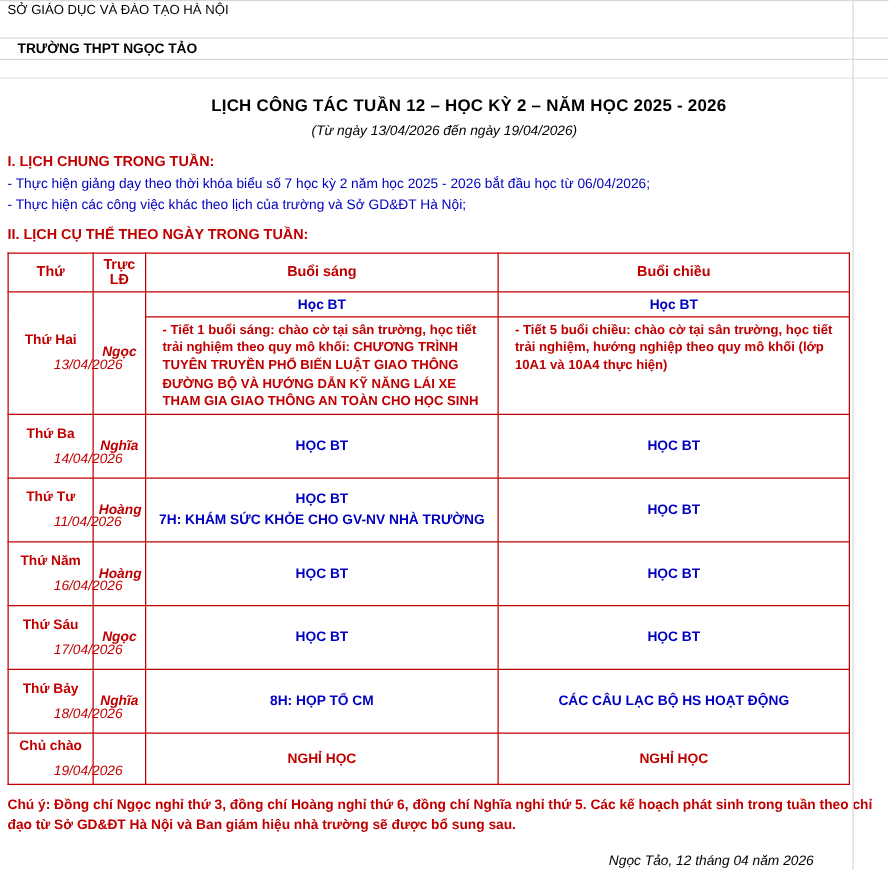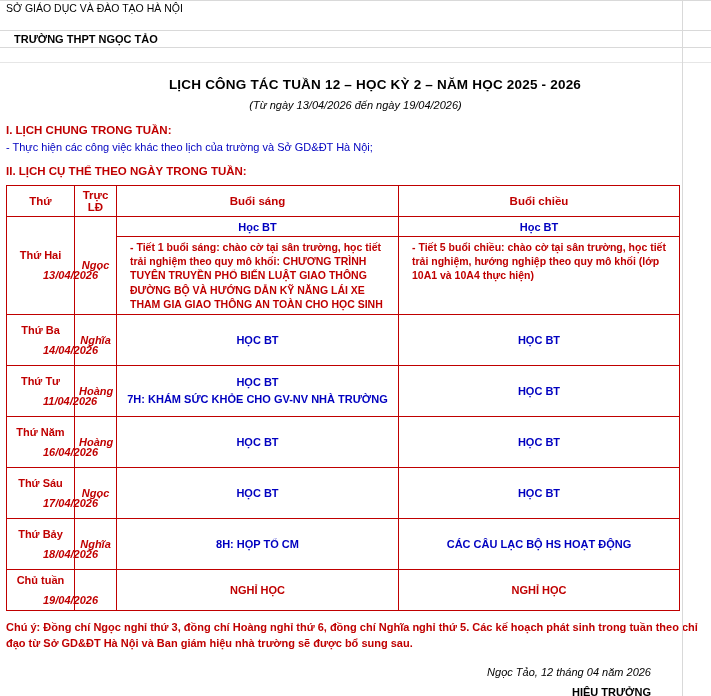--- a/index.html
+++ b/index.html
@@ -103,21 +103,21 @@
   col.c-sang { width: 282px; }
   col.c-chieu { width: 281px; }
 
   td.day {
     text-align: center;
     font-weight: bold;
     font-size: 11px;
     color: #c00000;
   }
   td.day .dname { display: block; margin-bottom: 8px; }
-  td.day .ddate { display: block; font-style: italic; font-weight: bold; margin-left: 32px; }
+  td.day .ddate { display: block; font-style: italic; font-weight: normal; margin-left: 32px; }
   td.truc {
     text-align: center;
     font-weight: bold;
     font-style: italic;
     font-size: 11px;
     color: #c00000;
   }
   td.cell {
     text-align: center;
     font-weight: bold;
@@ -162,20 +162,21 @@
   <div class="hdr-line dept">SỞ GIÁO DỤC VÀ ĐÀO TẠO HÀ NỘI</div>
   <div class="hdr-line school">TRƯỜNG THPT NGỌC TẢO</div>
   <div class="gridline"></div>
 
   <div class="title-block">
     <div class="title-main">LỊCH CÔNG TÁC TUẦN 12 – HỌC KỲ 2 – NĂM HỌC 2025 - 2026</div>
     <div class="title-sub">(Từ ngày 13/04/2026 đến ngày 19/04/2026)</div>
   </div>
 
   <div class="section-title">I. LỊCH CHUNG TRONG TUẦN:</div>
+  <div class="bullet">- Thực hiện giảng dạy theo thời khóa biểu số 7 học kỳ 2 năm học 2025 - 2026 bắt đầu học từ 06/04/2026;</div>
   <div class="bullet">- Thực hiện các công việc khác theo lịch của trường và Sở GD&amp;ĐT Hà Nội;</div>
 
   <div class="section-title second">II. LỊCH CỤ THỂ THEO NGÀY TRONG TUẦN:</div>
 
   <table class="sched">
     <colgroup>
       <col class="c-thu">
         <col class="c-truc">
         <col class="c-sang">
         <col class="c-chieu">
@@ -251,21 +252,21 @@
           <span class="dname">Thứ Bảy</span>
           <span class="ddate">18/04/2026</span>
         </td>
         <td class="truc">Nghĩa</td>
         <td class="cell">8H: HỌP TỔ CM</td>
         <td class="cell">CÁC CÂU LẠC BỘ HS HOẠT ĐỘNG</td>
       </tr>
 
       <tr style="height:41px;">
         <td class="day">
-          <span class="dname">Chủ tuần</span>
+          <span class="dname">Chủ chào</span>
           <span class="ddate">19/04/2026</span>
         </td>
         <td class="truc"></td>
         <td class="cell nghi">NGHỈ HỌC</td>
         <td class="cell nghi">NGHỈ HỌC</td>
       </tr>
     </tbody>
   </table>
 
   <div class="note">Chú ý: Đồng chí Ngọc nghỉ thứ 3, đồng chí Hoàng nghỉ thứ 6, đồng chí Nghĩa nghỉ thứ 5. Các kế hoạch phát sinh trong tuần theo chỉ đạo từ Sở GD&amp;ĐT Hà Nội và Ban giám hiệu nhà trường sẽ được bổ sung sau.</div>

